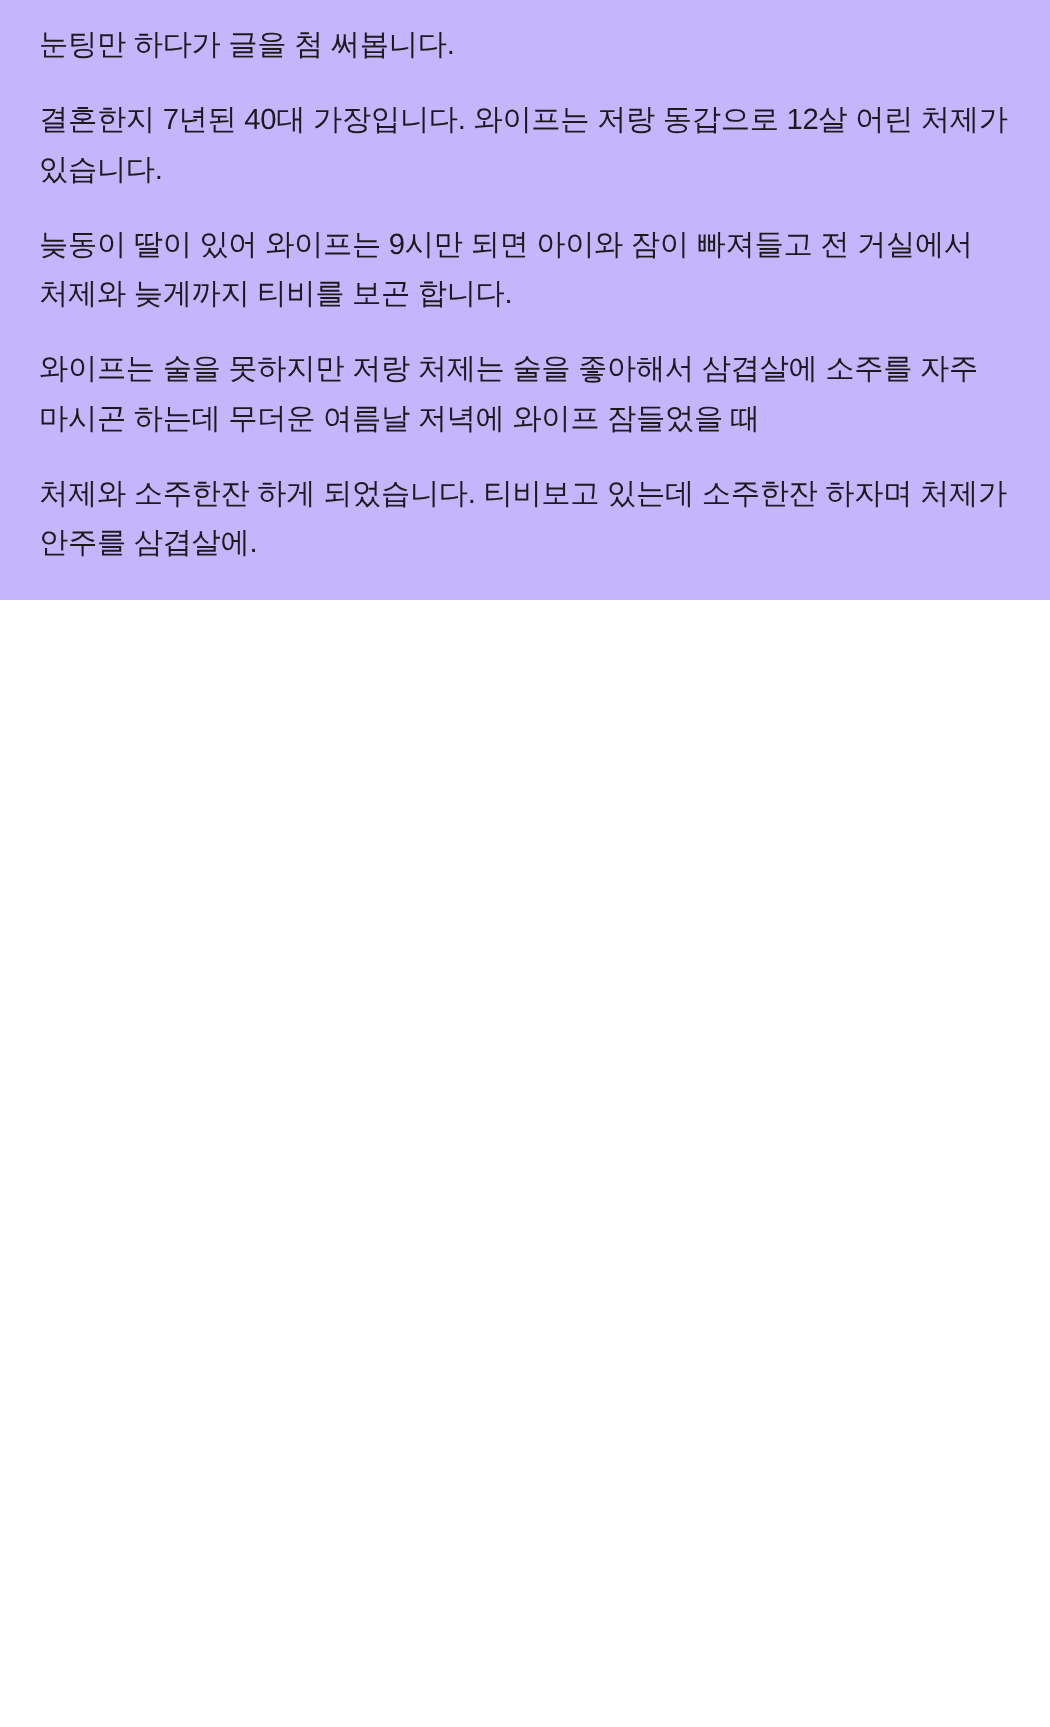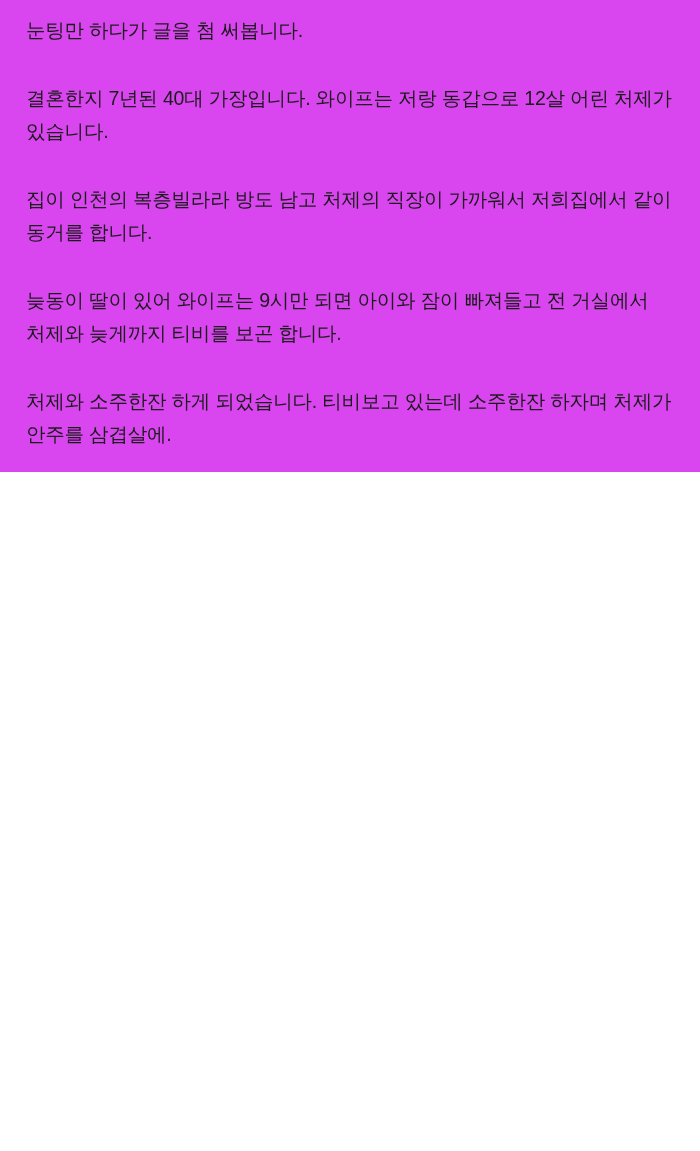--- a/index.html
+++ b/index.html
@@ -12,37 +12,37 @@
     width: 700px;
     min-height: 1151px;
     font-family: "Liberation Sans", "DejaVu Sans", sans-serif;
     color: #1b1b1b;
     -webkit-font-smoothing: antialiased;
   }
   .page {
     width: 700px;
     box-sizing: border-box;
     padding: 14px 26px 20px 26px;
-    background: #d946ef;
+    background: #c4b5fd;
   }
   .para {
     font-size: 19.5px;
     line-height: 1.72;
     letter-spacing: -0.2px;
     color: #1b1b1b;
     margin: 0;
     word-break: keep-all;
     white-space: pre-wrap;
   }
   .para + .para {
-    margin-top: 34px;
+    margin-top: 16px;
   }
 </style>
 </head>
 <body>
 
 <div class="page">
   <p class="para">눈팅만 하다가 글을 첨 써봅니다.</p>
   <p class="para">결혼한지 7년된 40대 가장입니다. 와이프는 저랑 동갑으로 12살 어린 처제가 있습니다.</p>
-  <p class="para">집이 인천의 복층빌라라 방도 남고 처제의 직장이 가까워서 저희집에서 같이 동거를 합니다.</p>
   <p class="para">늦동이 딸이 있어 와이프는 9시만 되면 아이와 잠이 빠져들고 전 거실에서 처제와 늦게까지 티비를 보곤 합니다.</p>
+  <p class="para">와이프는 술을 못하지만 저랑 처제는 술을 좋아해서 삼겹살에 소주를 자주 마시곤 하는데 무더운 여름날 저녁에 와이프 잠들었을 때</p>
   <p class="para">처제와 소주한잔 하게 되었습니다. 티비보고 있는데 소주한잔 하자며 처제가 안주를 삼겹살에.</p>
 </div>
 
 </body></html>

